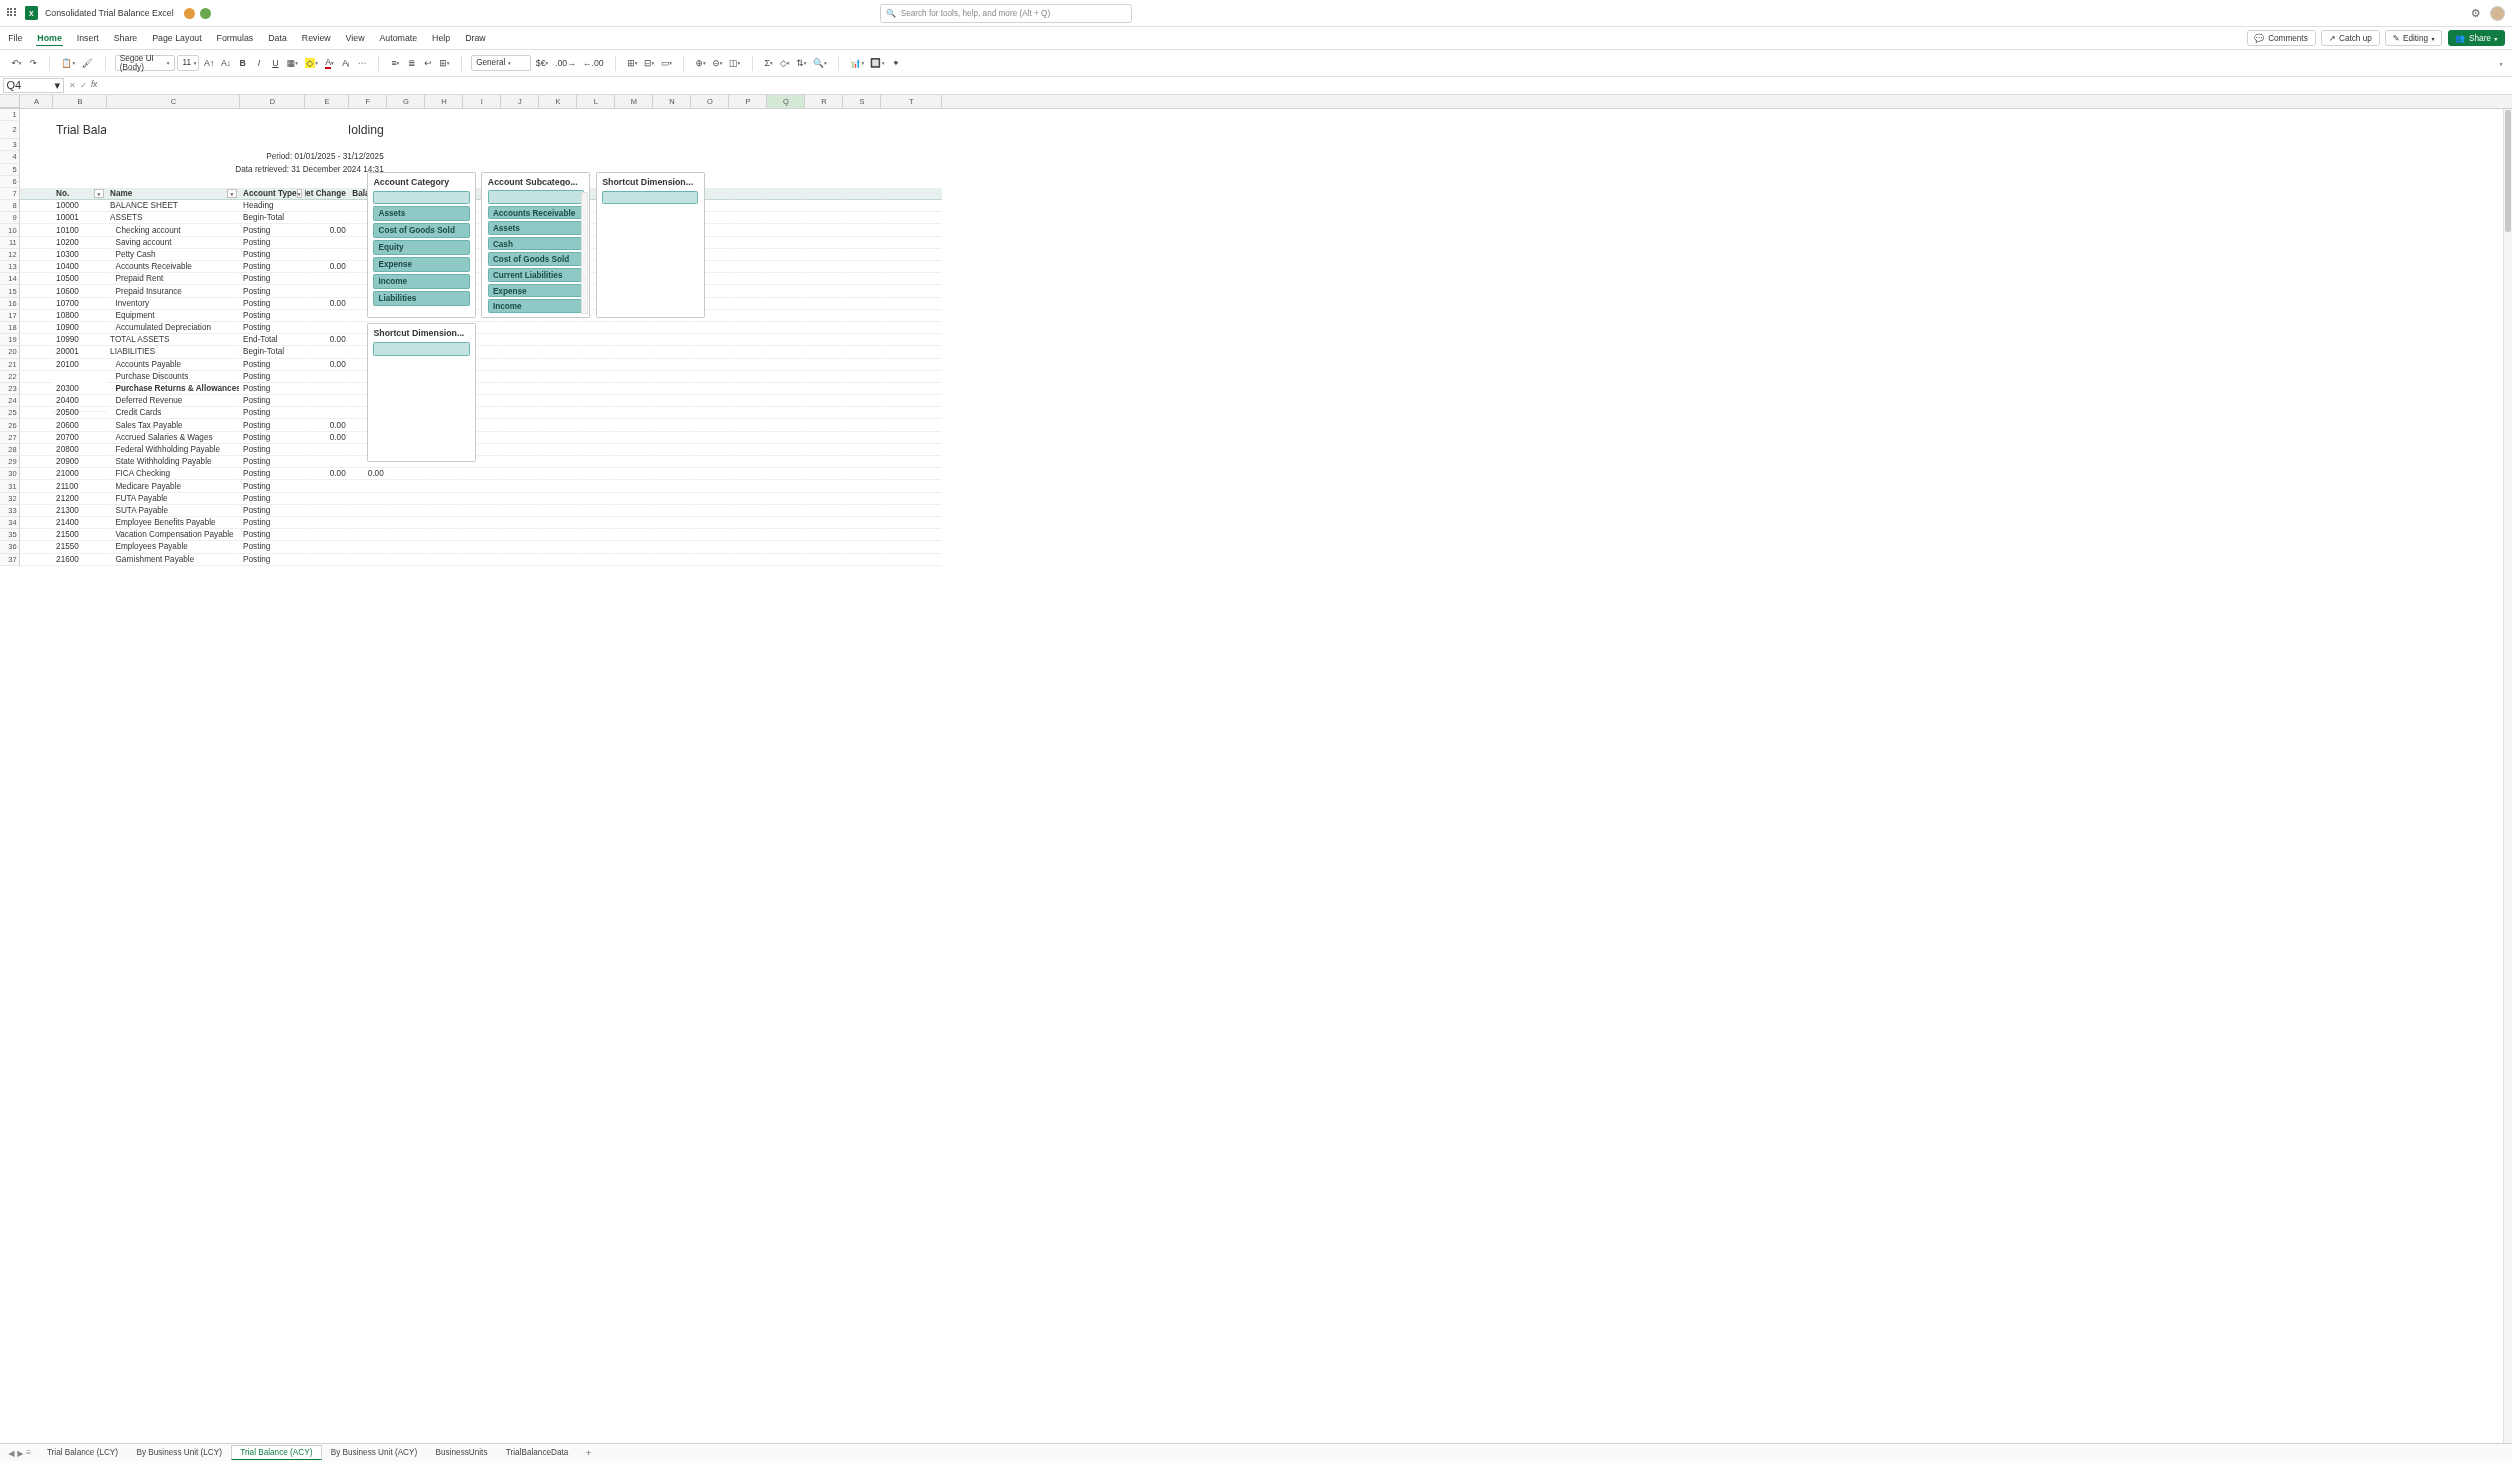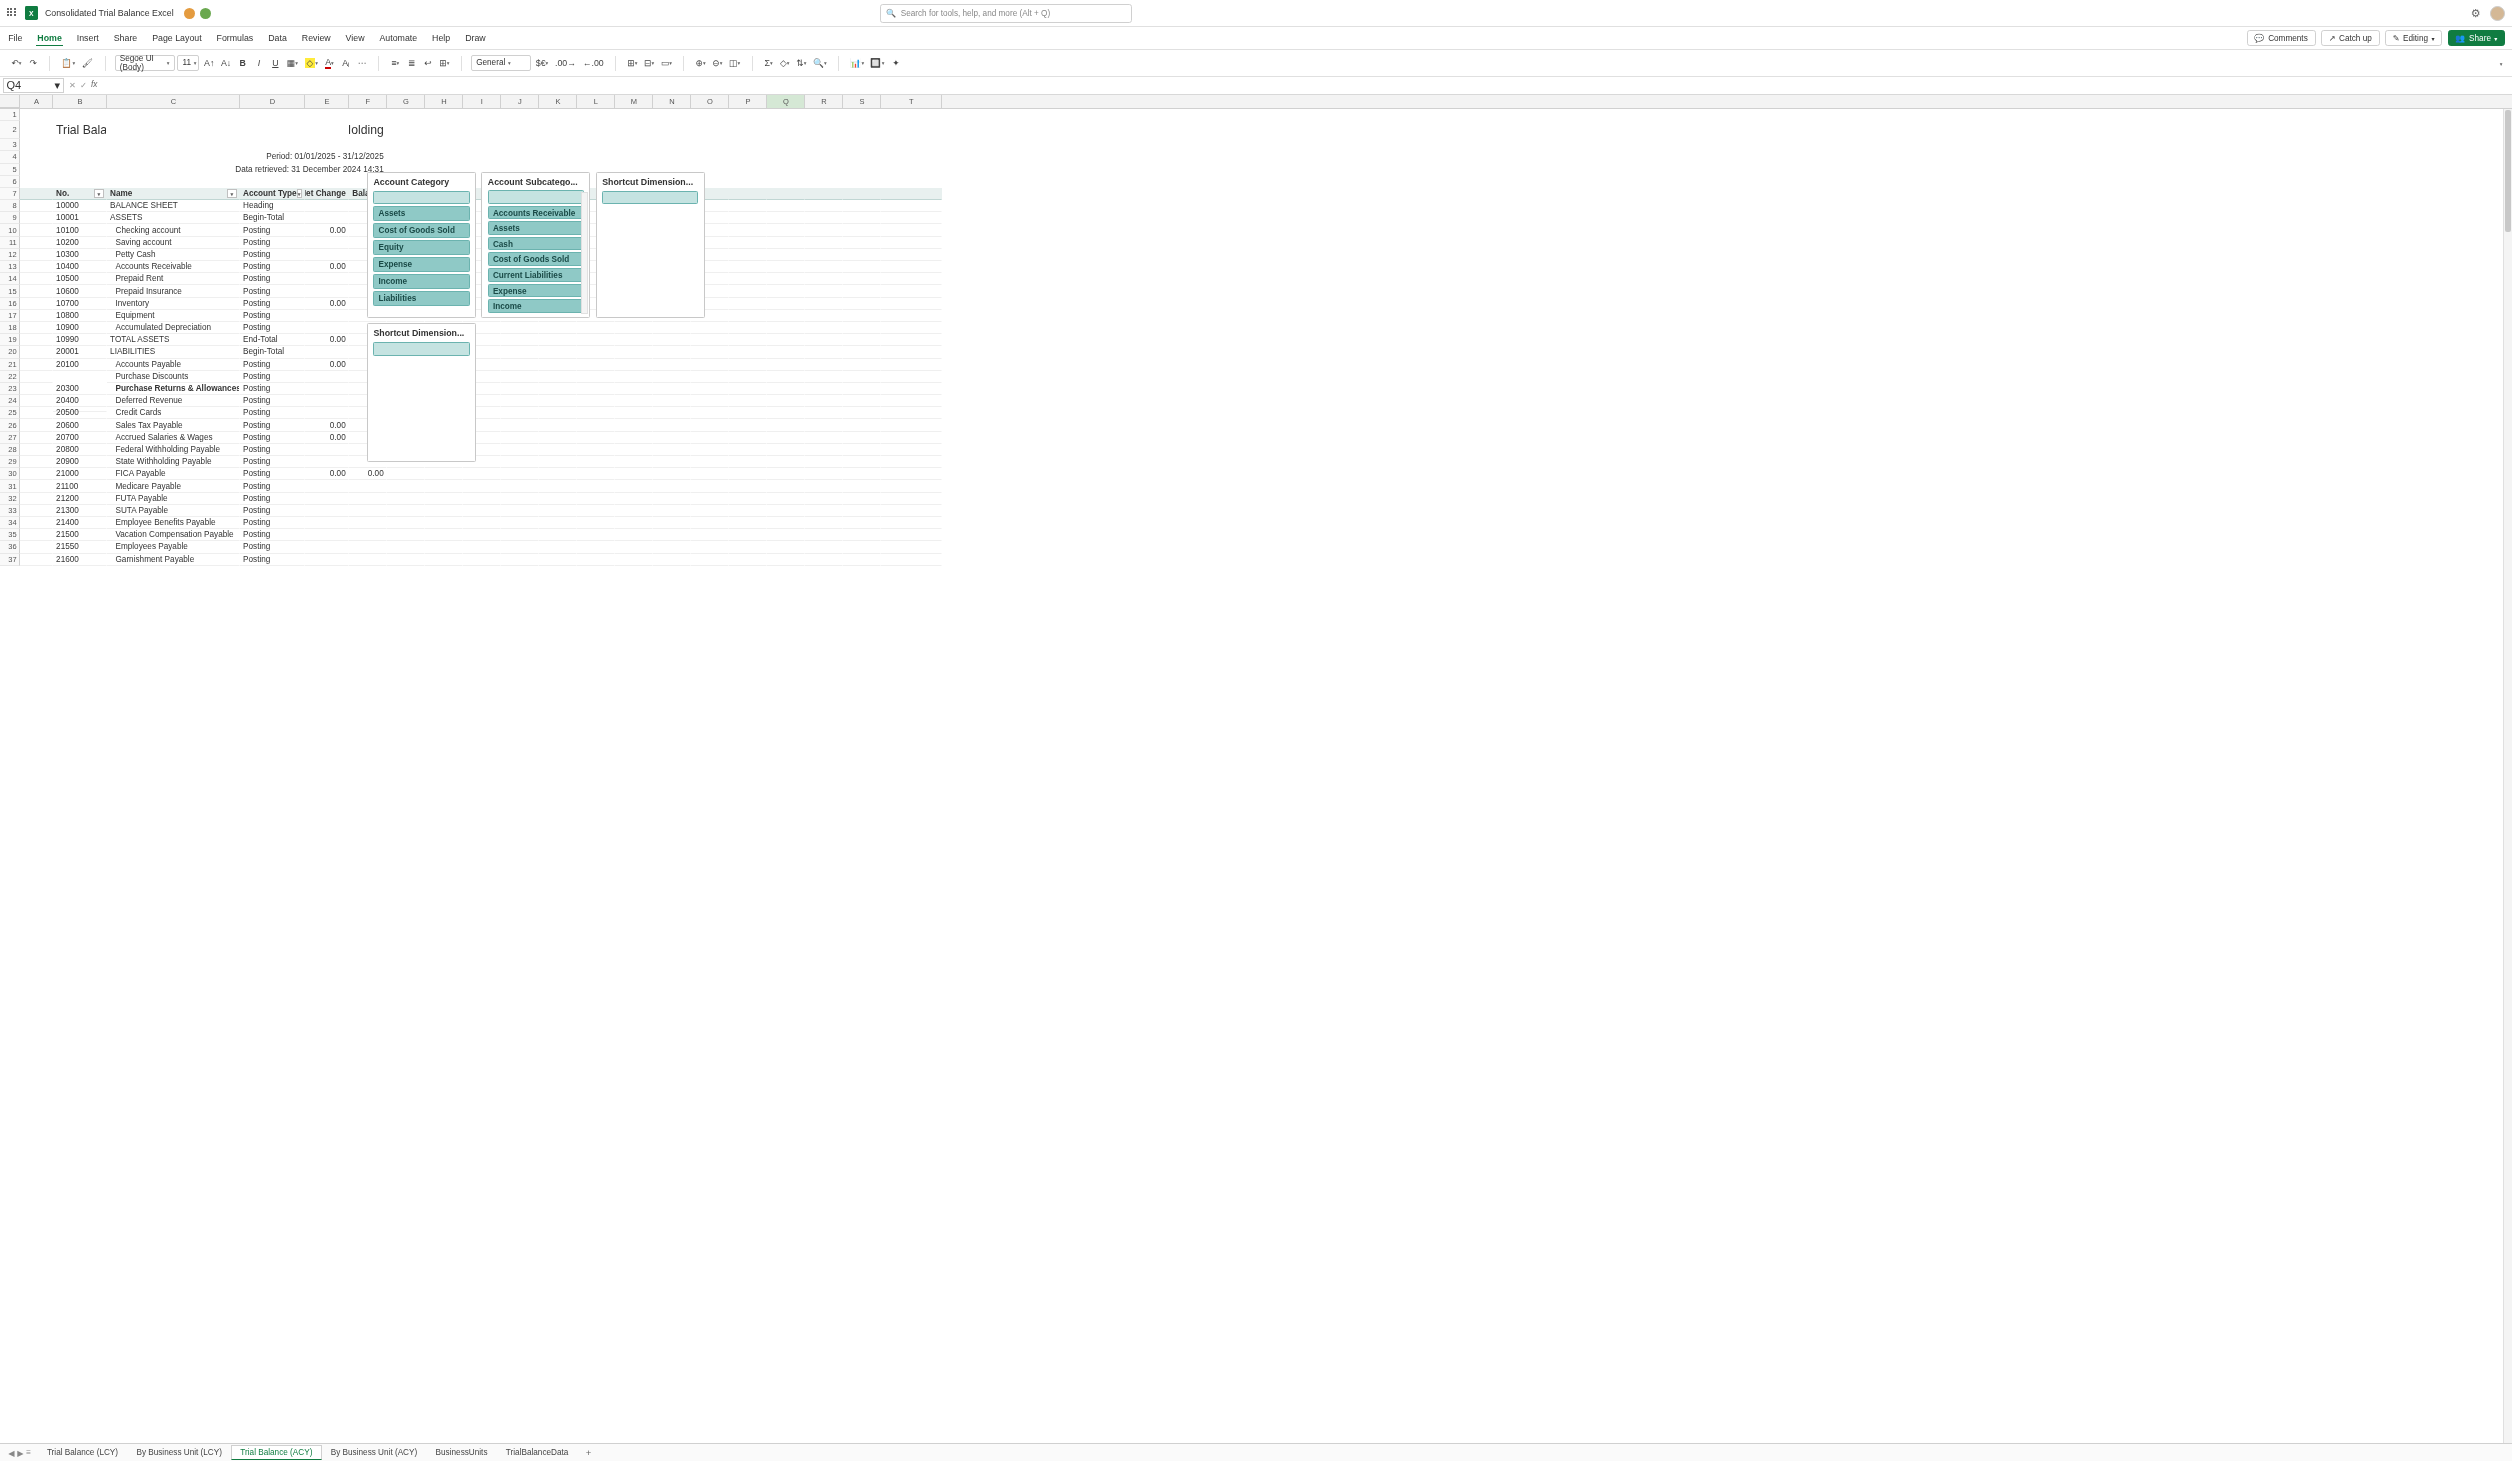--- a/index.html
+++ b/index.html
@@ -1021,21 +1021,21 @@
           <div class="cell cQ" style="width: 38px;"></div>
           <div class="cell cR" style="width: 38px;"></div>
           <div class="cell cS" style="width: 38px;"></div>
           <div class="cell cT" style="width: 61px;"></div>
         </div>
         <div class="row data-row">
           <div class="row-h">30</div>
           <div class="cell cA" style="width: 33px;"></div>
           <div class="cell cB" style="width: 54px;">21000</div>
           <div class="cell cC" style="width: 133px;">
-            <span style="padding-left:5.4px;">FICA Payable</span>
+            <span style="padding-left:5.4px;">FICA Checking</span>
           </div>
           <div class="cell cD" style="width: 65px;">Posting</div>
           <div class="cell cE right" style="width: 44px;">0.00</div>
           <div class="cell cF right" style="width: 38px;">0.00</div>
           <div class="cell cG" style="width: 38px;"></div>
           <div class="cell cH" style="width: 38px;"></div>
           <div class="cell cI" style="width: 38px;"></div>
           <div class="cell cJ" style="width: 38px;"></div>
           <div class="cell cK" style="width: 38px;"></div>
           <div class="cell cL" style="width: 38px;"></div>

